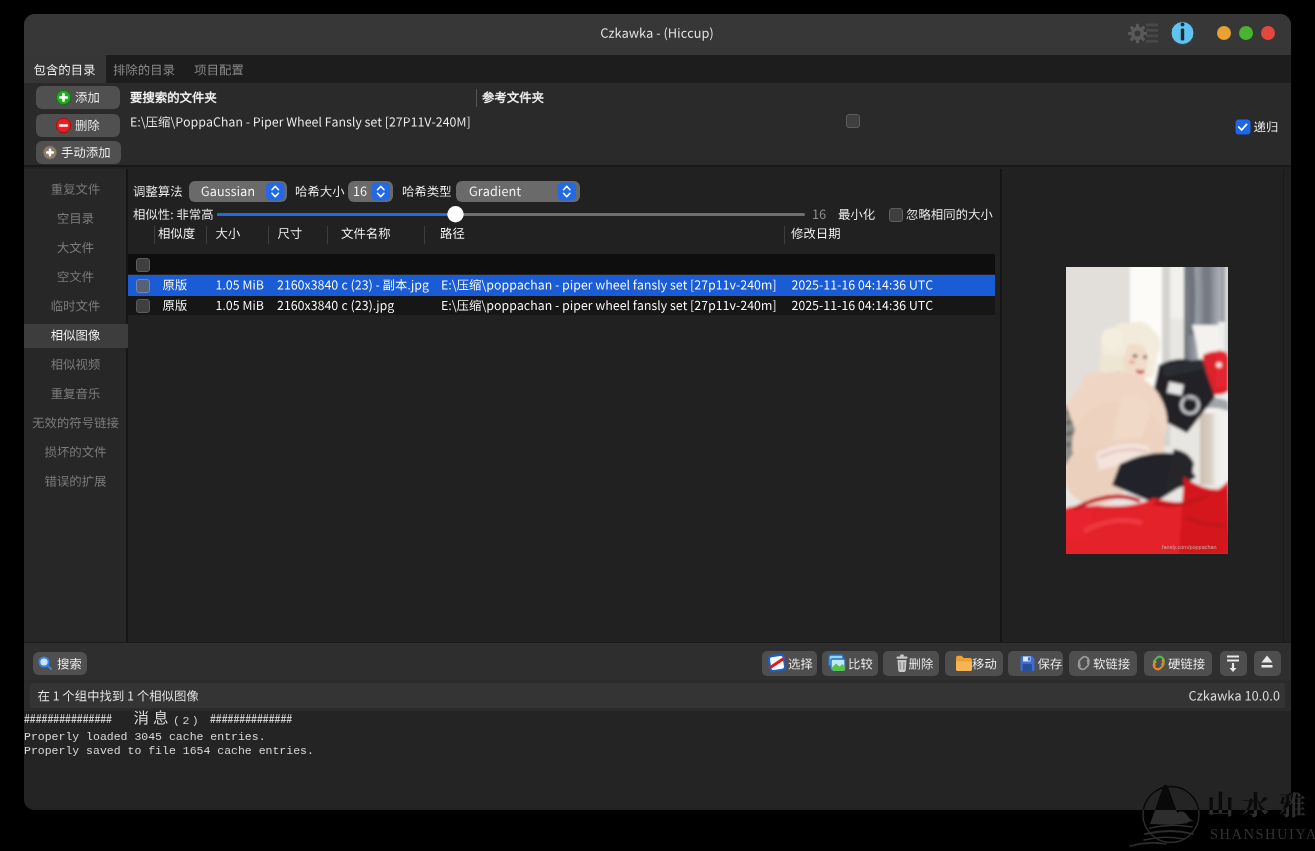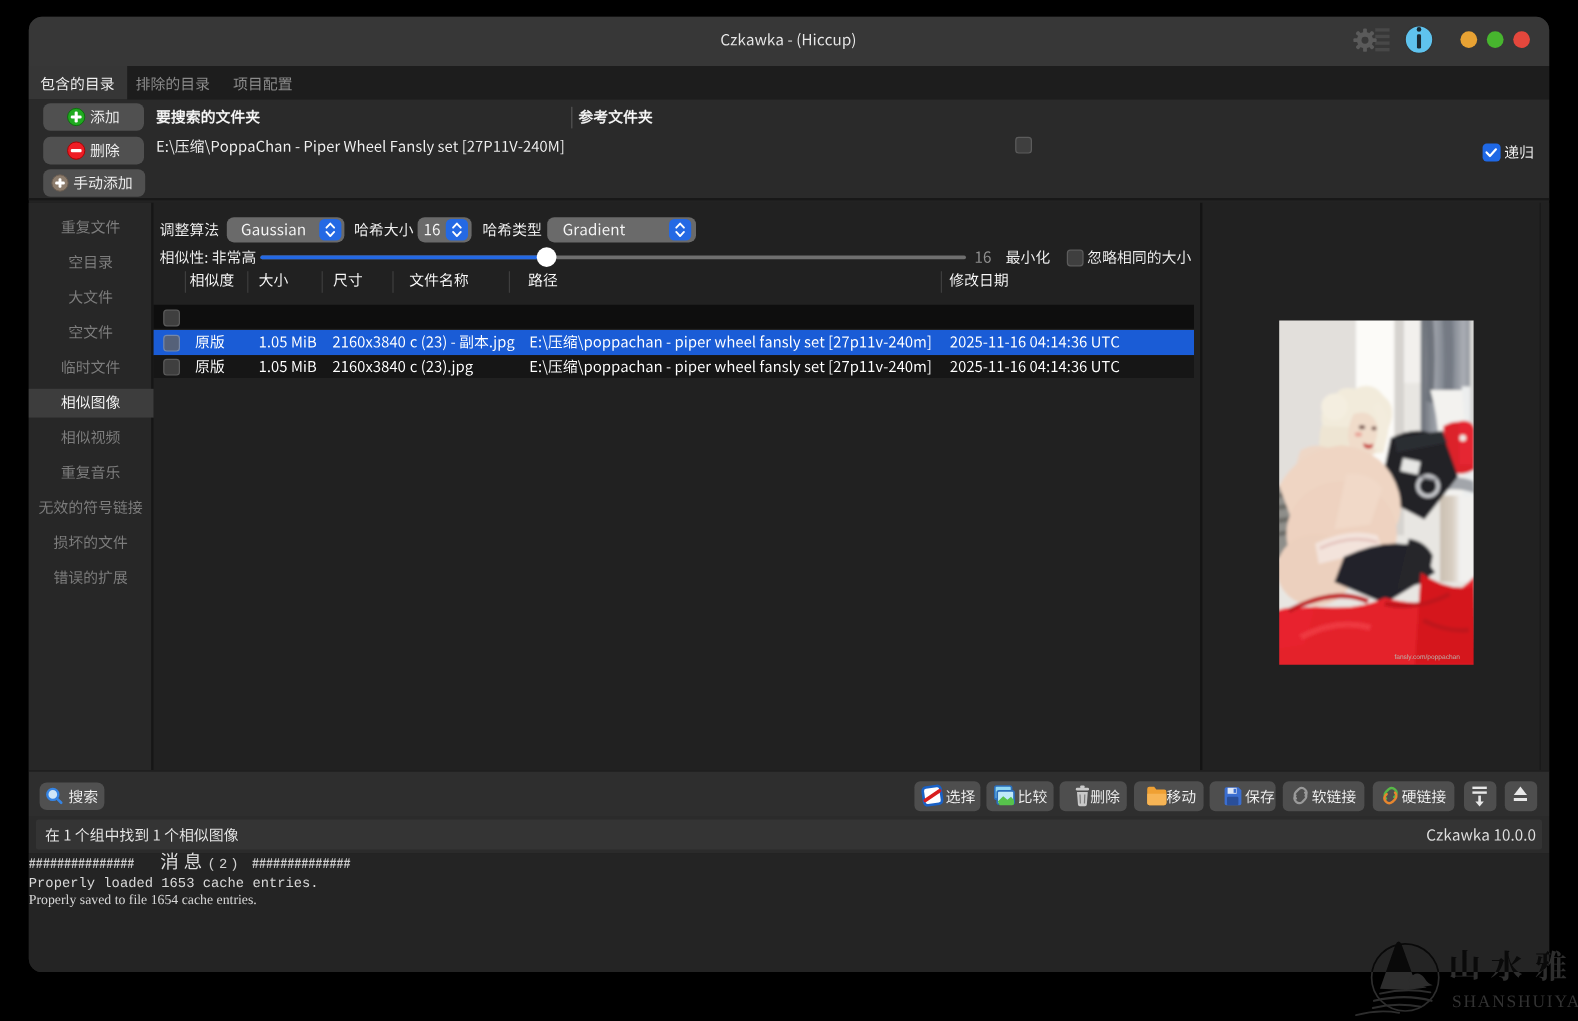--- a/index.html
+++ b/index.html
@@ -118,22 +118,22 @@
 <path d="M118 210 q22 16 44 12 l3 65 h-52 z" fill="#d5161f"></path>
 <path d="M8 242 q38 -20 66 -8 m14 2 q28 6 54 -8" stroke="#c0161f" stroke-width="4" fill="none"></path>
 <path d="M18 264 q30 -16 58 -8" stroke="#ee3840" stroke-width="5" fill="none"></path>
 <path d="M120 250 q20 10 38 8" stroke="#c0131c" stroke-width="4" fill="none"></path>
 </g>
 <text x="96" y="282" font-size="5.5" fill="#bdb2ab" font-family="Liberation Sans">fansly.com/poppachan</text>
 </svg>
 <div class="abs" style="left:24px;top:712.5px;font-family:'Liberation Mono',monospace;font-weight:bold;font-size:12.5px;color:#d0d0d0;white-space:pre;transform:scaleX(0.782);transform-origin:left top">###############</div>
 <div class="abs" style="left:173px;top:713.5px;font-family:'Liberation Mono',monospace;font-size:11.5px;letter-spacing:2.5px;color:#d0d0d0;white-space:pre">(2)</div>
 <div class="abs" style="left:210px;top:712.5px;font-family:'Liberation Mono',monospace;font-weight:bold;font-size:12.5px;color:#d0d0d0;white-space:pre;transform:scaleX(0.782);transform-origin:left top">##############</div>
-<div class="abs" style="left:24px;top:729.5px;font-family:'Liberation Mono',monospace;font-size:11.5px;color:#d8d8d8;white-space:pre">Properly loaded 1653 cache entries.</div>
-<div class="abs" style="left:24px;top:743.5px;font-family:Liberation Serif, serif;font-size:11.5px;color:#d8d8d8;white-space:pre">Properly saved to file 1654 cache entries.</div>
+<div class="abs" style="left:24px;top:729.5px;font-family:'Liberation Mono',monospace;font-size:11.5px;color:#d8d8d8;white-space:pre">Properly loaded 3045 cache entries.</div>
+<div class="abs" style="left:24px;top:743.5px;font-family:Liberation Mono, monospace;font-size:11.5px;color:#d8d8d8;white-space:pre">Properly saved to file 1654 cache entries.</div>
 <svg class="abs" style="left:0;top:0" width="1315" height="851" viewBox="0 0 1315 851">
     <g fill="#484848">
       <rect x="1146" y="23.5" width="12" height="2.8"></rect>
       <rect x="1146" y="29" width="12" height="2.8"></rect>
       <rect x="1146" y="34.5" width="12" height="2.8"></rect>
       <rect x="1146" y="40" width="12" height="2.8"></rect>
     </g>
     <g fill="#5a5a5a">
       <circle cx="1137.5" cy="33.5" r="6.8"></circle>
       <rect x="1135.9" y="23.8" width="3.2" height="4.2" rx="1" transform="rotate(0 1137.5 33.5)"></rect>

